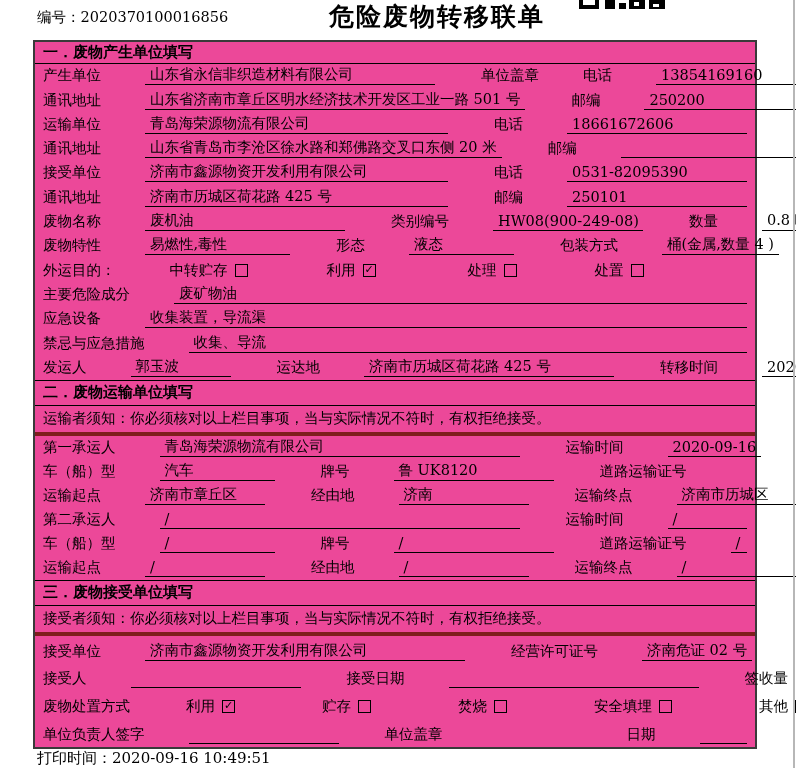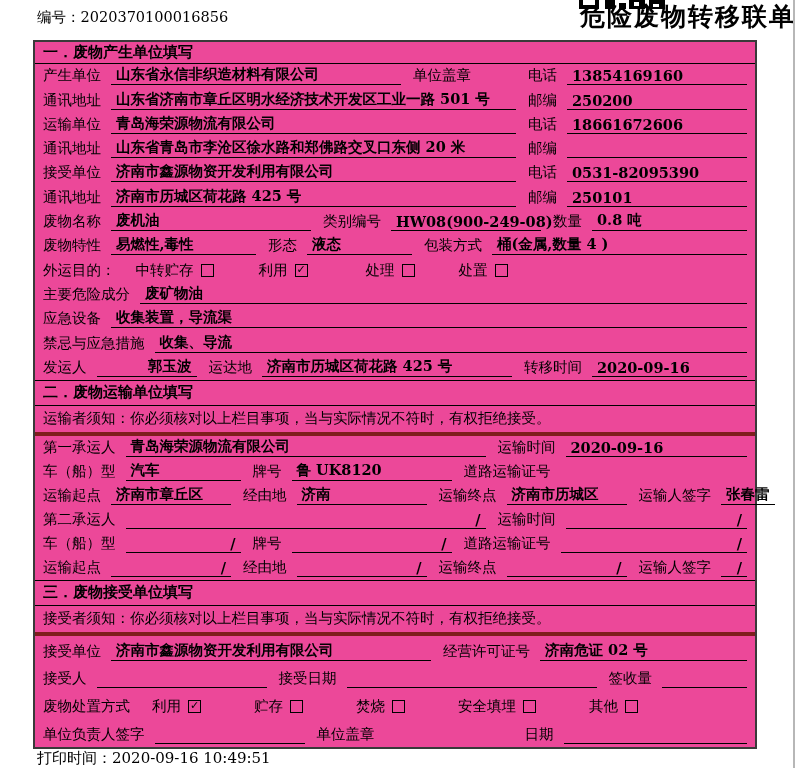--- a/index.html
+++ b/index.html
@@ -3,57 +3,57 @@
 <meta charset="utf-8">
 <style>
   html,body{margin:0;padding:0;}
   body{
     width:796px;height:768px;background:#ffffff;color:#000;
     font-family:"DejaVu Serif","Liberation Serif",serif;
     font-size:14.5px;position:relative;overflow:hidden;
   }
   .serial{position:absolute;top:8px;left:37px;white-space:nowrap;}
   .title{
-    position:absolute;top:0;left:0;width:796px;text-align:right;
+    position:absolute;top:0;left:0;width:796px;text-align:center;
     padding-left:78px;box-sizing:border-box;
     font-family:"DejaVu Sans","Liberation Sans",sans-serif;
     font-weight:700;font-size:25px;letter-spacing:2px;white-space:nowrap;
   }
   .qr{position:absolute;top:0;left:579px;}
   .edge{position:absolute;top:0;right:1px;width:2px;height:768px;background:#b7b7b7;}
 
   .form{
     position:absolute;top:40px;left:33px;width:724px;box-sizing:border-box;
     border:2px solid #3a3a3a;display:flex;flex-direction:column;background:#ec4899;
   }
   .sec-title{
     font-family:"DejaVu Sans","Liberation Sans",sans-serif;
     font-weight:700;font-size:15px;height:22px;box-sizing:border-box;
     display:flex;align-items:center;padding:1px 8px 2px 8px;
     border-bottom:1.5px solid #000;white-space:nowrap;
   }
   .sec-title.mid{border-top:1.5px solid #000;height:26px;text-align:center;}
   .row{
     display:flex;align-items:flex-end;box-sizing:border-box;
-    padding:0 8px 3px 8px;height:24.3px;white-space:nowrap;
+    padding:0 8px 3px 8px;height:24.3px;white-space:nowrap;gap:34px;
   }
   .row.r2{height:24px;}
   .row.r3{height:27.75px;}
   .notice{
     display:flex;align-items:center;box-sizing:border-box;height:30px;
     padding:2px 8px;border-bottom:4px solid #7f1d1d;white-space:nowrap;
   }
   .lbl{margin-right:10px;flex:0 0 auto;}
   .u{
     border-bottom:1px solid #000;padding:0 5px;min-height:17px;
-    flex:0 0 auto;overflow:visible;font-weight:bold;
+    flex:0 0 auto;overflow:visible;
   }
   .u + .lbl{margin-left:12px;}
   .grow{flex:1 1 auto;}
-  .c{text-align:right;}
+  .c{text-align:left;}
   .w90{width:90px}.w95{width:95px}.w105{width:105px}.w110{width:110px}
   .w120{width:120px}.w135{width:135px}.w140{width:140px}.w150{width:150px}
   .w160{width:160px}.w170{width:170px}.w190{width:190px}.w240{width:240px}
   .w280{width:280px}.w310{width:310px}.w350{width:350px}
   .ml10{margin-left:10px}.ml12{margin-left:12px}.ml18{margin-left:18px}
   .ml30{margin-left:30px}.ml35{margin-left:53px}.ml45{margin-left:45px}
   .ml58{margin-left:58px}.ml100{margin-left:44px}.ml140{margin-left:140px}
   .mla{margin-left:auto !important;}
   .opt{display:inline-flex;align-items:center;flex:0 0 auto;}
   .opt .ol{margin-right:7px;}

